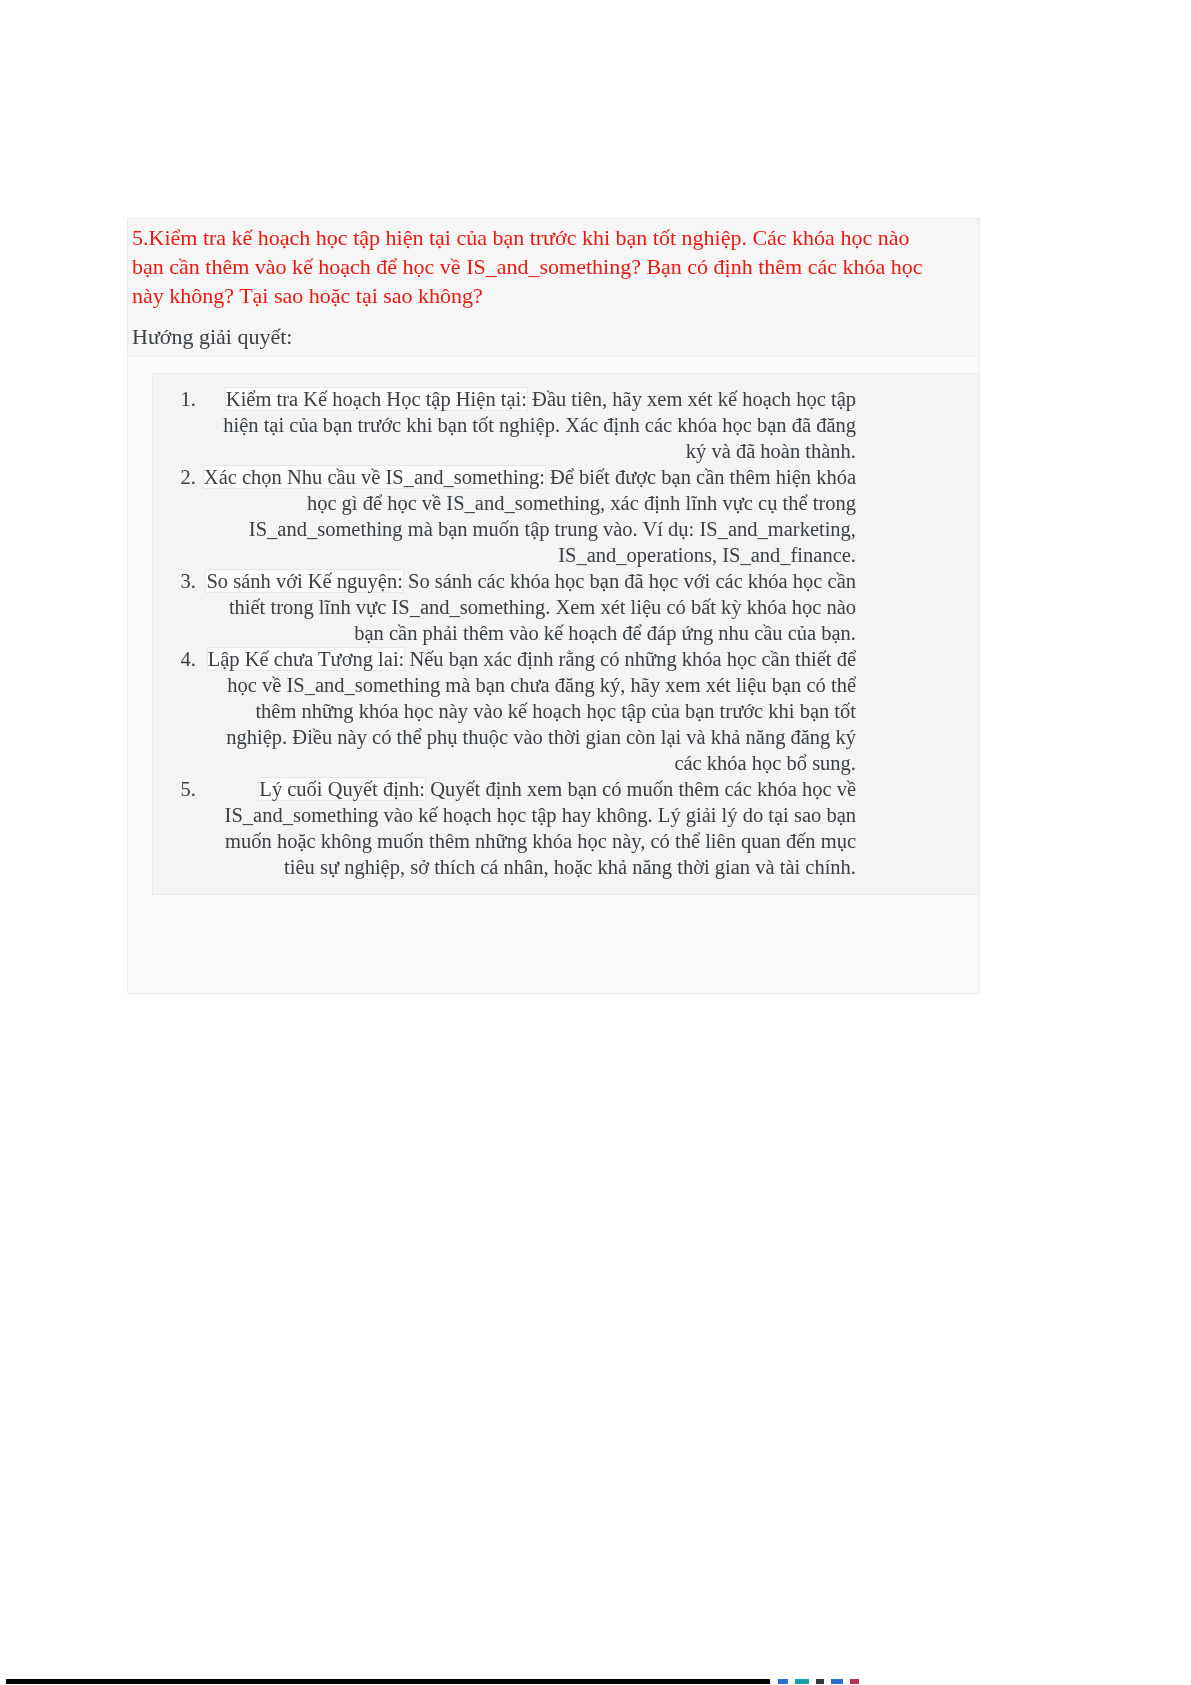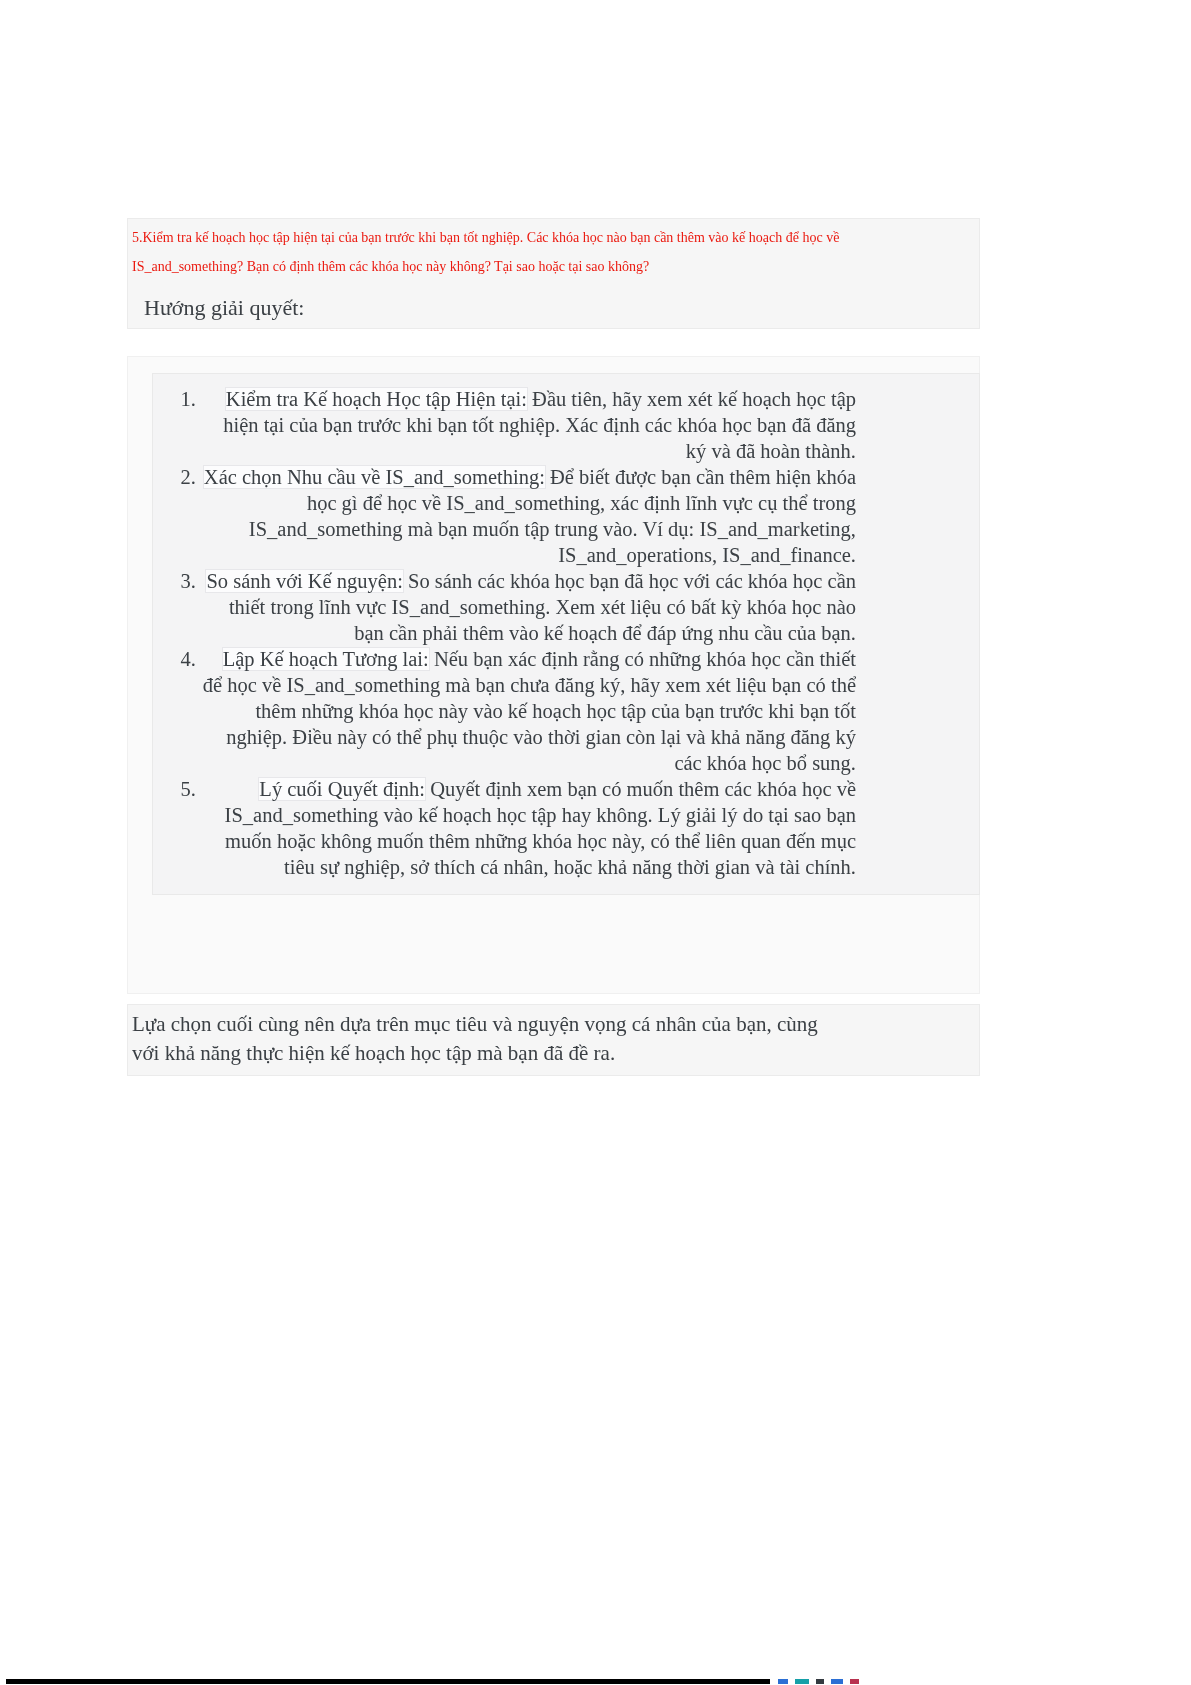--- a/index.html
+++ b/index.html
@@ -14,24 +14,24 @@
   .box-question{
     position:absolute;left:127px;top:218px;width:853px;
     box-sizing:border-box;
     background:var(--box_bg,#f6f6f6);
     border:1px solid #ebebeb;
     padding:4px 10px 6px 4px;
   }
   .question-text{
     margin:0;max-width:812px;
     color:var(--question_red,#eb1a10);
-    font-size:14px;line-height:29px;font-family:Liberation Serif, serif;
+    font-size:22px;line-height:29px;font-family:Liberation Serif, serif;
   }
   .solution-heading{
-    margin:13px 0 0 12px;
+    margin:13px 0 0 0;
     color:var(--body_text,#3b4045);
     font-size:22px;line-height:28px;
   }
   
   .band-solution{
     position:absolute;left:127px;top:356px;width:853px;height:638px;
     box-sizing:border-box;
     background:#fafafa;
     border:1px solid #f0f0f0;
   }
@@ -97,32 +97,29 @@
         <li>
           <span class="step-label">Kiểm tra Kế hoạch Học tập Hiện tại:</span><span> Đầu tiên, hãy xem xét kế hoạch học tập hiện tại của bạn trước khi bạn tốt nghiệp. Xác định các khóa học bạn đã đăng ký và đã hoàn thành.</span>
         </li>
         <li>
           <span class="step-label">Xác chọn Nhu cầu về IS_and_something:</span><span> Để biết được bạn cần thêm hiện khóa học gì để học về IS_and_something, xác định lĩnh vực cụ thể trong IS_and_something mà bạn muốn tập trung vào. Ví dụ: IS_and_marketing, IS_and_operations, IS_and_finance.</span>
         </li>
         <li>
           <span class="step-label">So sánh với Kế nguyện:</span><span> So sánh các khóa học bạn đã học với các khóa học cần thiết trong lĩnh vực IS_and_something. Xem xét liệu có bất kỳ khóa học nào bạn cần phải thêm vào kế hoạch để đáp ứng nhu cầu của bạn.</span>
         </li>
         <li>
-          <span class="step-label">Lập Kế hoạch Tương lai:</span><span> Nếu bạn xác định rằng có những khóa học cần thiết để học về IS_and_something mà bạn chưa đăng ký, hãy xem xét liệu bạn có thể thêm những khóa học này vào kế hoạch học tập của bạn trước khi bạn tốt nghiệp. Điều này có thể phụ thuộc vào thời gian còn lại và khả năng đăng ký các khóa học bổ sung.</span>
+          <span class="step-label">Lập Kế chưa Tương lai:</span><span> Nếu bạn xác định rằng có những khóa học cần thiết để học về IS_and_something mà bạn chưa đăng ký, hãy xem xét liệu bạn có thể thêm những khóa học này vào kế hoạch học tập của bạn trước khi bạn tốt nghiệp. Điều này có thể phụ thuộc vào thời gian còn lại và khả năng đăng ký các khóa học bổ sung.</span>
         </li>
         <li>
           <span class="step-label">Lý cuối Quyết định:</span><span> Quyết định xem bạn có muốn thêm các khóa học về IS_and_something vào kế hoạch học tập hay không. Lý giải lý do tại sao bạn muốn hoặc không muốn thêm những khóa học này, có thể liên quan đến mục tiêu sự nghiệp, sở thích cá nhân, hoặc khả năng thời gian và tài chính.</span>
         </li>
       </ol>
     </div>
   </div>
 
-  <div class="box-conclusion">
-    <p class="conclusion-text">Lựa chọn cuối cùng nên dựa trên mục tiêu và nguyện vọng cá nhân của bạn, cùng với khả năng thực hiện kế hoạch học tập mà bạn đã đề ra.</p>
-  </div>
 
   <div class="cutoff-strip">
     <div class="cutoff-bar"></div>
     <div class="cutoff-frags">
       <span class="frag1"></span><span class="frag2"></span><span class="frag3"></span><span class="frag4"></span><span class="frag5"></span>
     </div>
   </div>
 
 </div>
 

